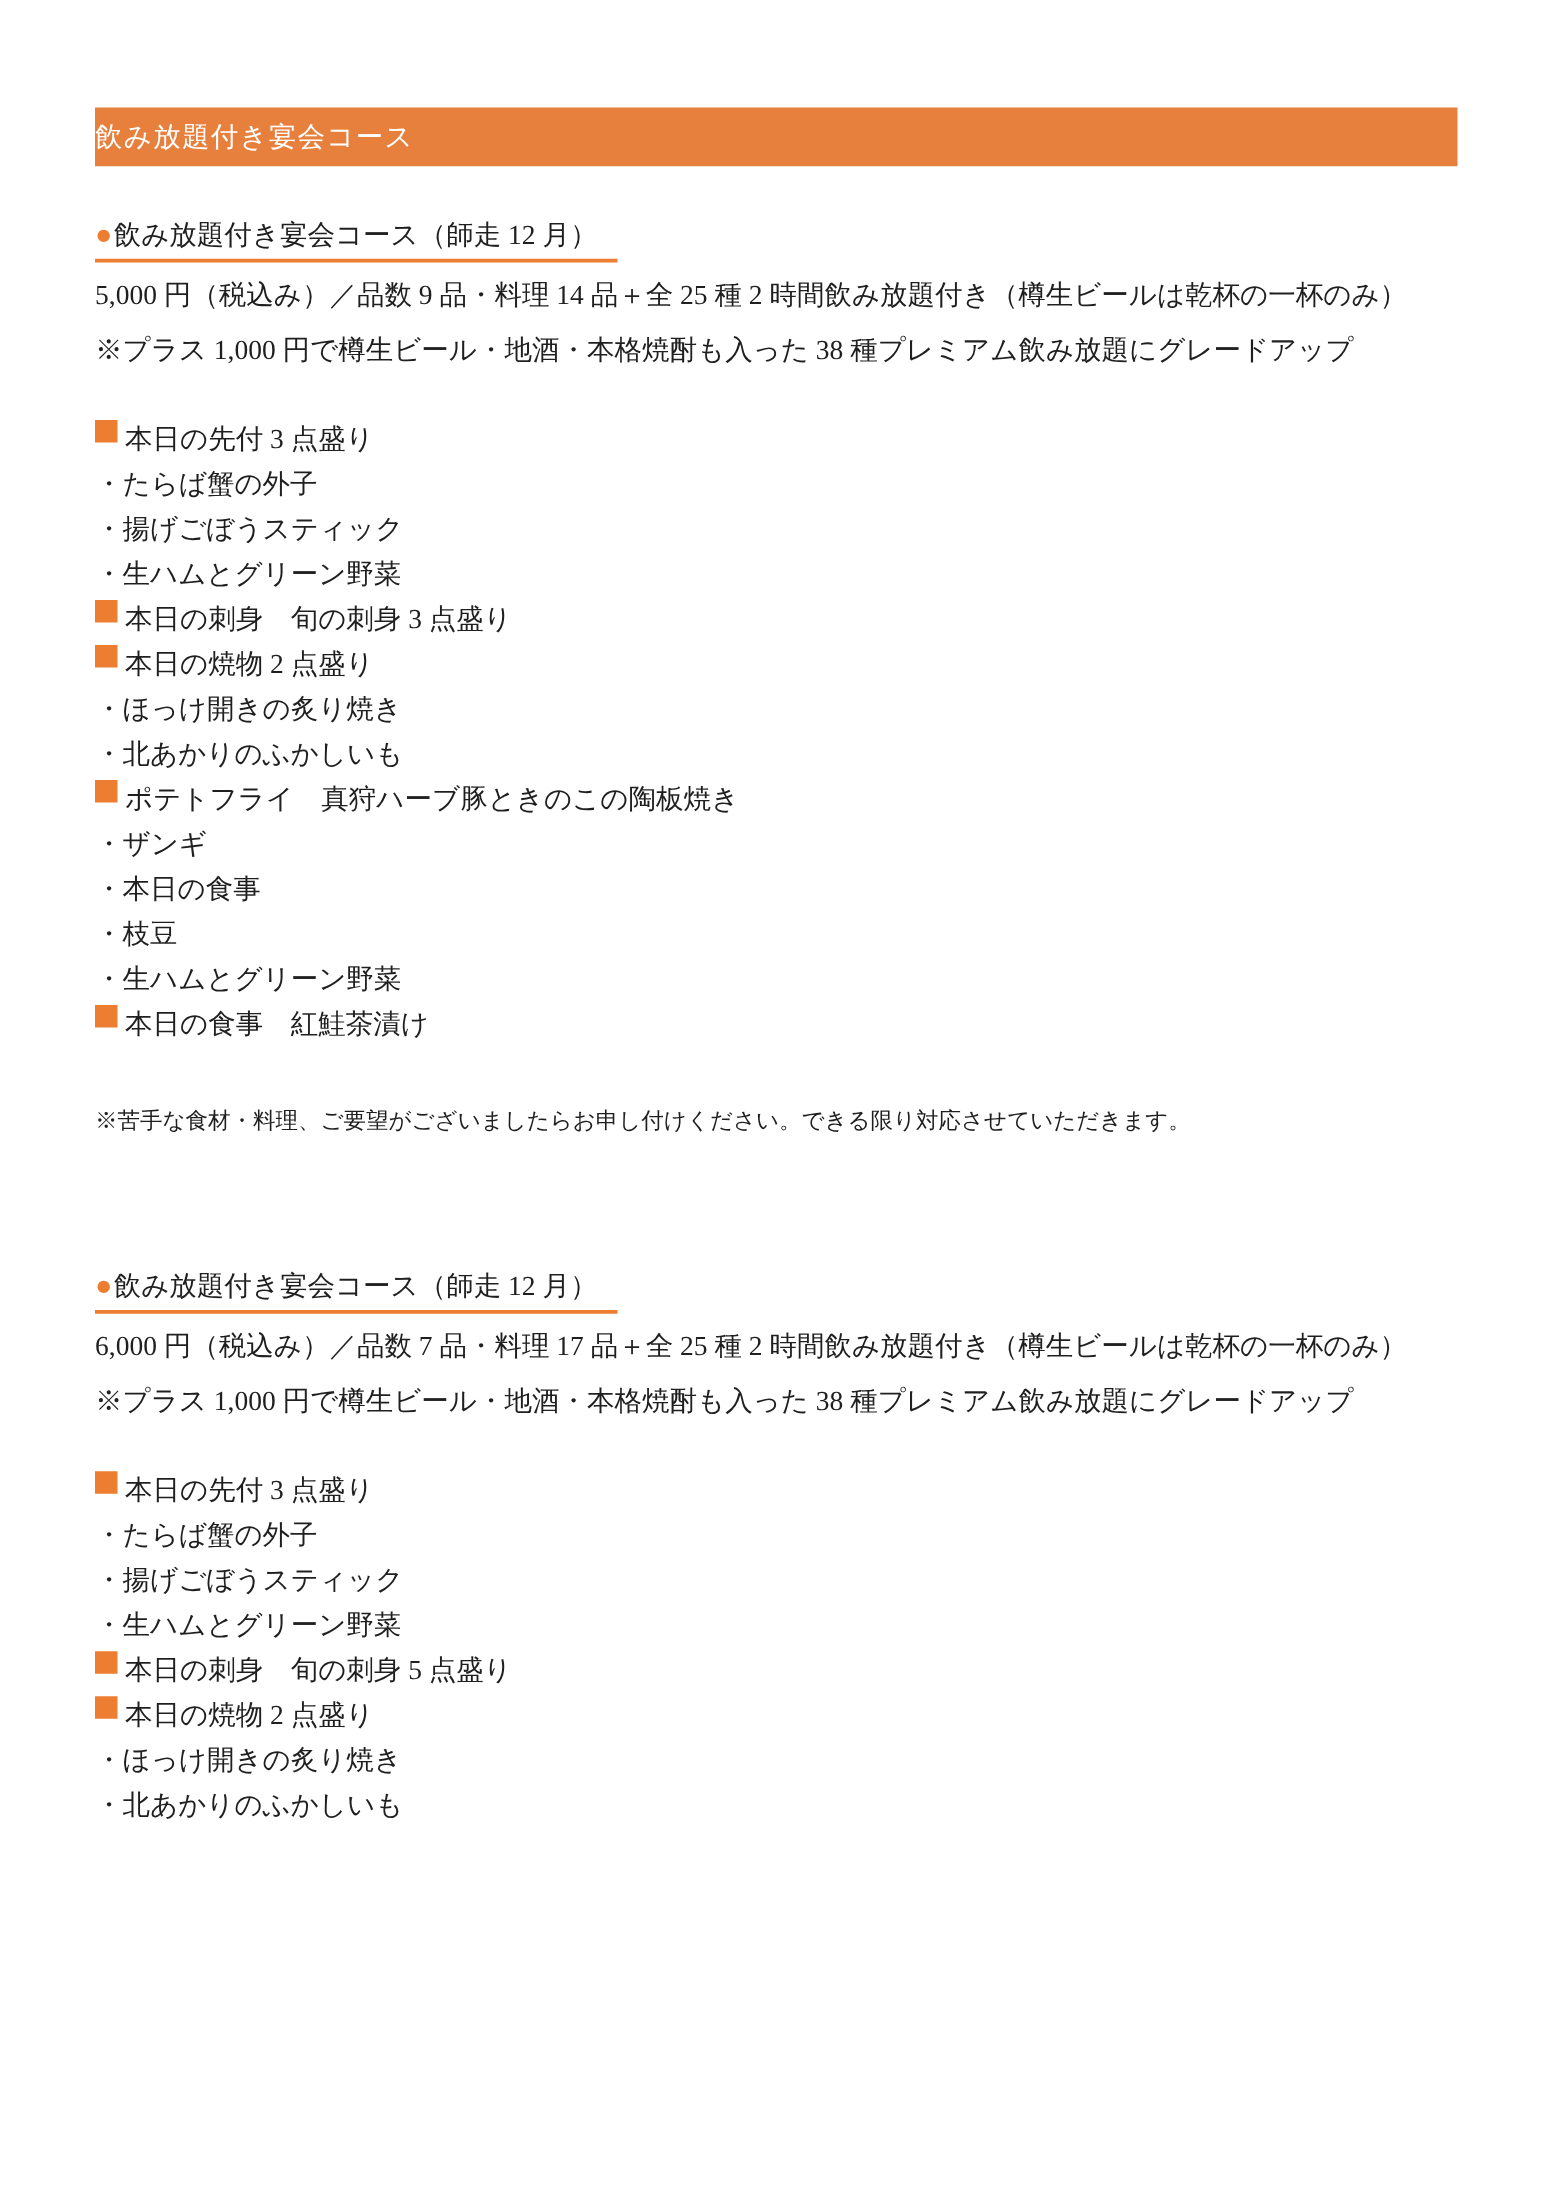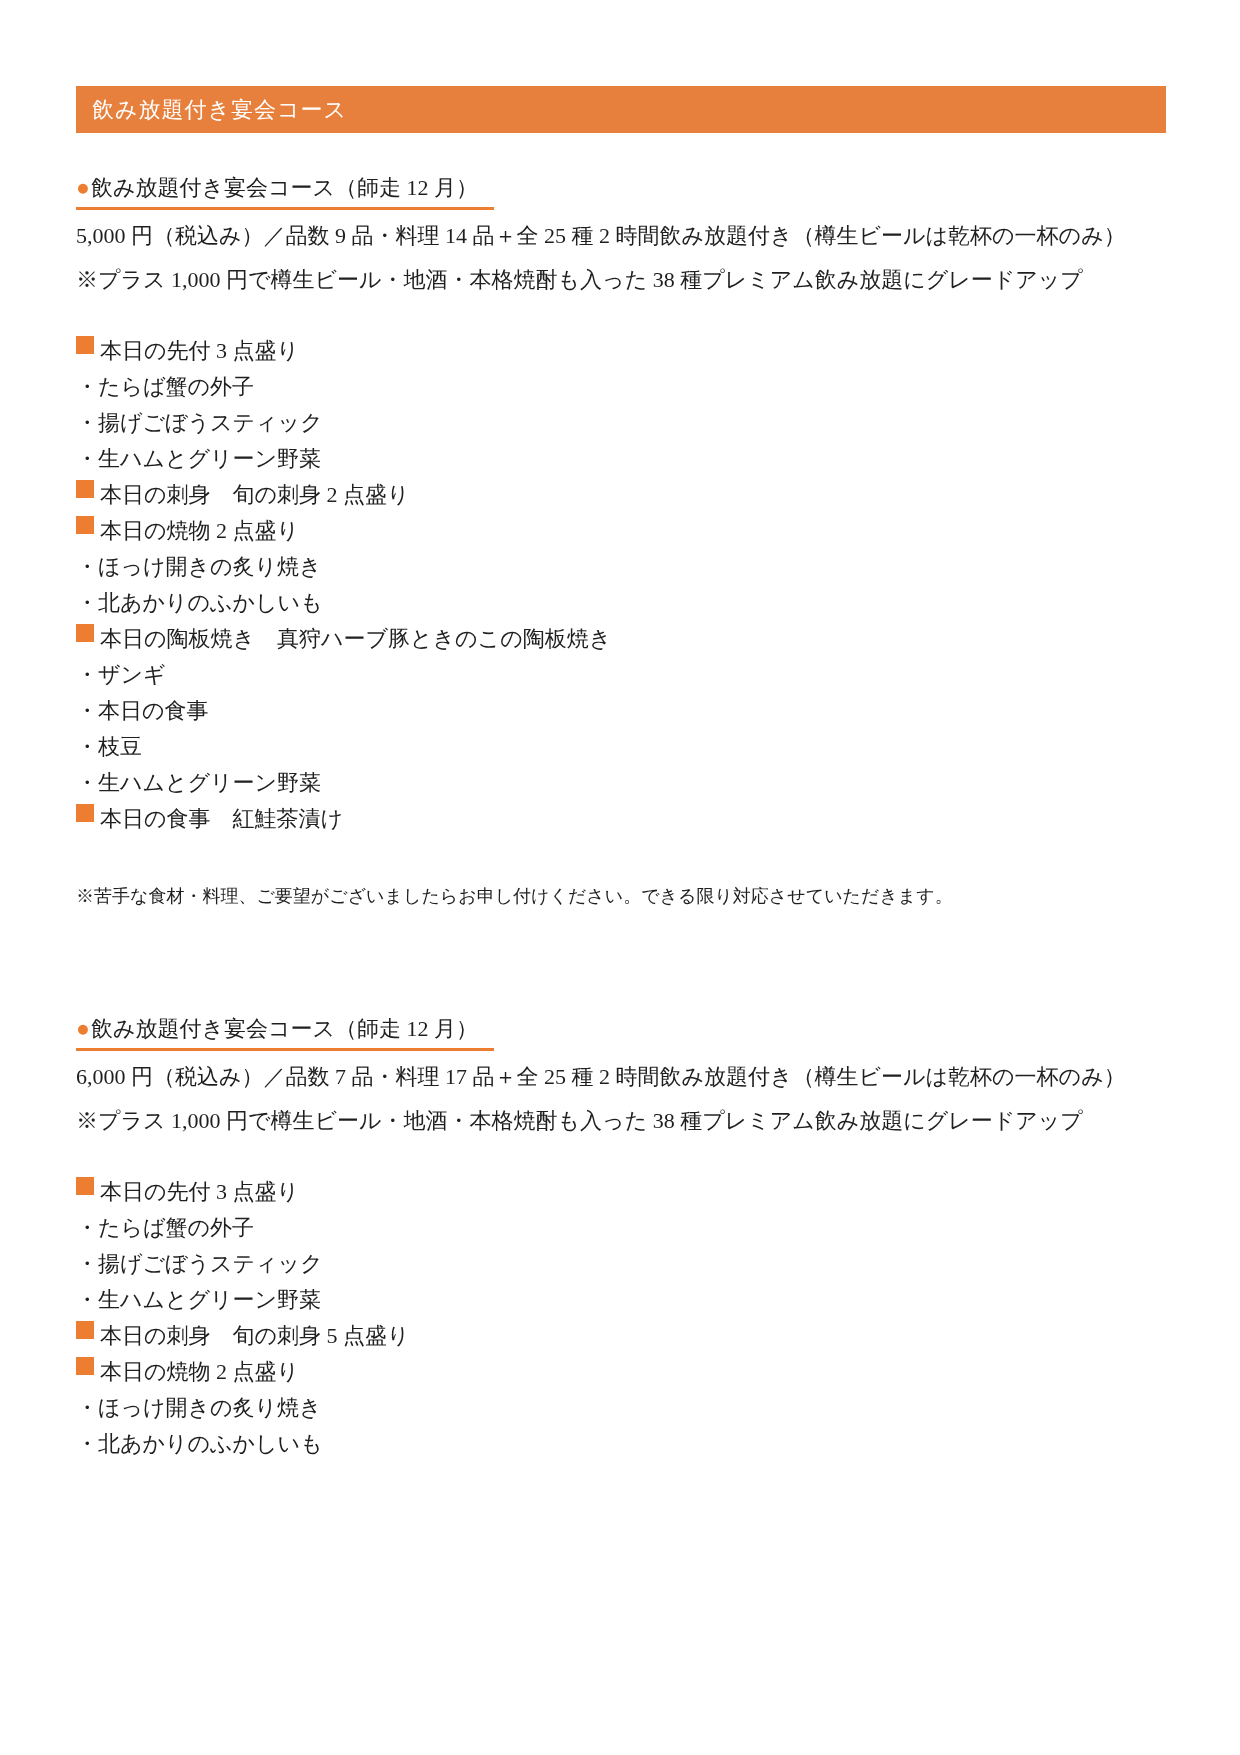--- a/index.html
+++ b/index.html
@@ -20,21 +20,21 @@
     width: 1240px;
     height: 1755px;
     padding: 86px 74px 0 76px;
   }
   
   .banner {
     height: 47px;
     background: var(--banner-bg, #E8803D);
     display: flex;
     align-items: center;
-    padding-left: 16px;
+    padding-left: 0;
     box-sizing: border-box;
   }
   .banner-title {
     color: #ffffff;
     font-size: 22px;
     letter-spacing: 1px;
   }
   
   .section { margin-top: 40px; }
   .section + .section { margin-top: 100px; }
@@ -110,37 +110,37 @@
           <div class="menu-item">
             <span class="marker dot">・</span>
             <span class="item-text">揚げごぼうスティック</span>
           </div>
           <div class="menu-item">
             <span class="marker dot">・</span>
             <span class="item-text">生ハムとグリーン野菜</span>
           </div>
           <div class="menu-item">
             <span class="marker square"></span>
-            <span class="item-text">本日の刺身　旬の刺身 2 点盛り</span>
+            <span class="item-text">本日の刺身　旬の刺身 3 点盛り</span>
           </div>
           <div class="menu-item">
             <span class="marker square"></span>
             <span class="item-text">本日の焼物 2 点盛り</span>
           </div>
           <div class="menu-item">
             <span class="marker dot">・</span>
             <span class="item-text">ほっけ開きの炙り焼き</span>
           </div>
           <div class="menu-item">
             <span class="marker dot">・</span>
             <span class="item-text">北あかりのふかしいも</span>
           </div>
           <div class="menu-item">
             <span class="marker square"></span>
-            <span class="item-text">本日の陶板焼き　真狩ハーブ豚ときのこの陶板焼き</span>
+            <span class="item-text">ポテトフライ　真狩ハーブ豚ときのこの陶板焼き</span>
           </div>
           <div class="menu-item">
             <span class="marker dot">・</span>
             <span class="item-text">ザンギ</span>
           </div>
           <div class="menu-item">
             <span class="marker dot">・</span>
             <span class="item-text">本日の食事</span>
           </div>
           <div class="menu-item">

